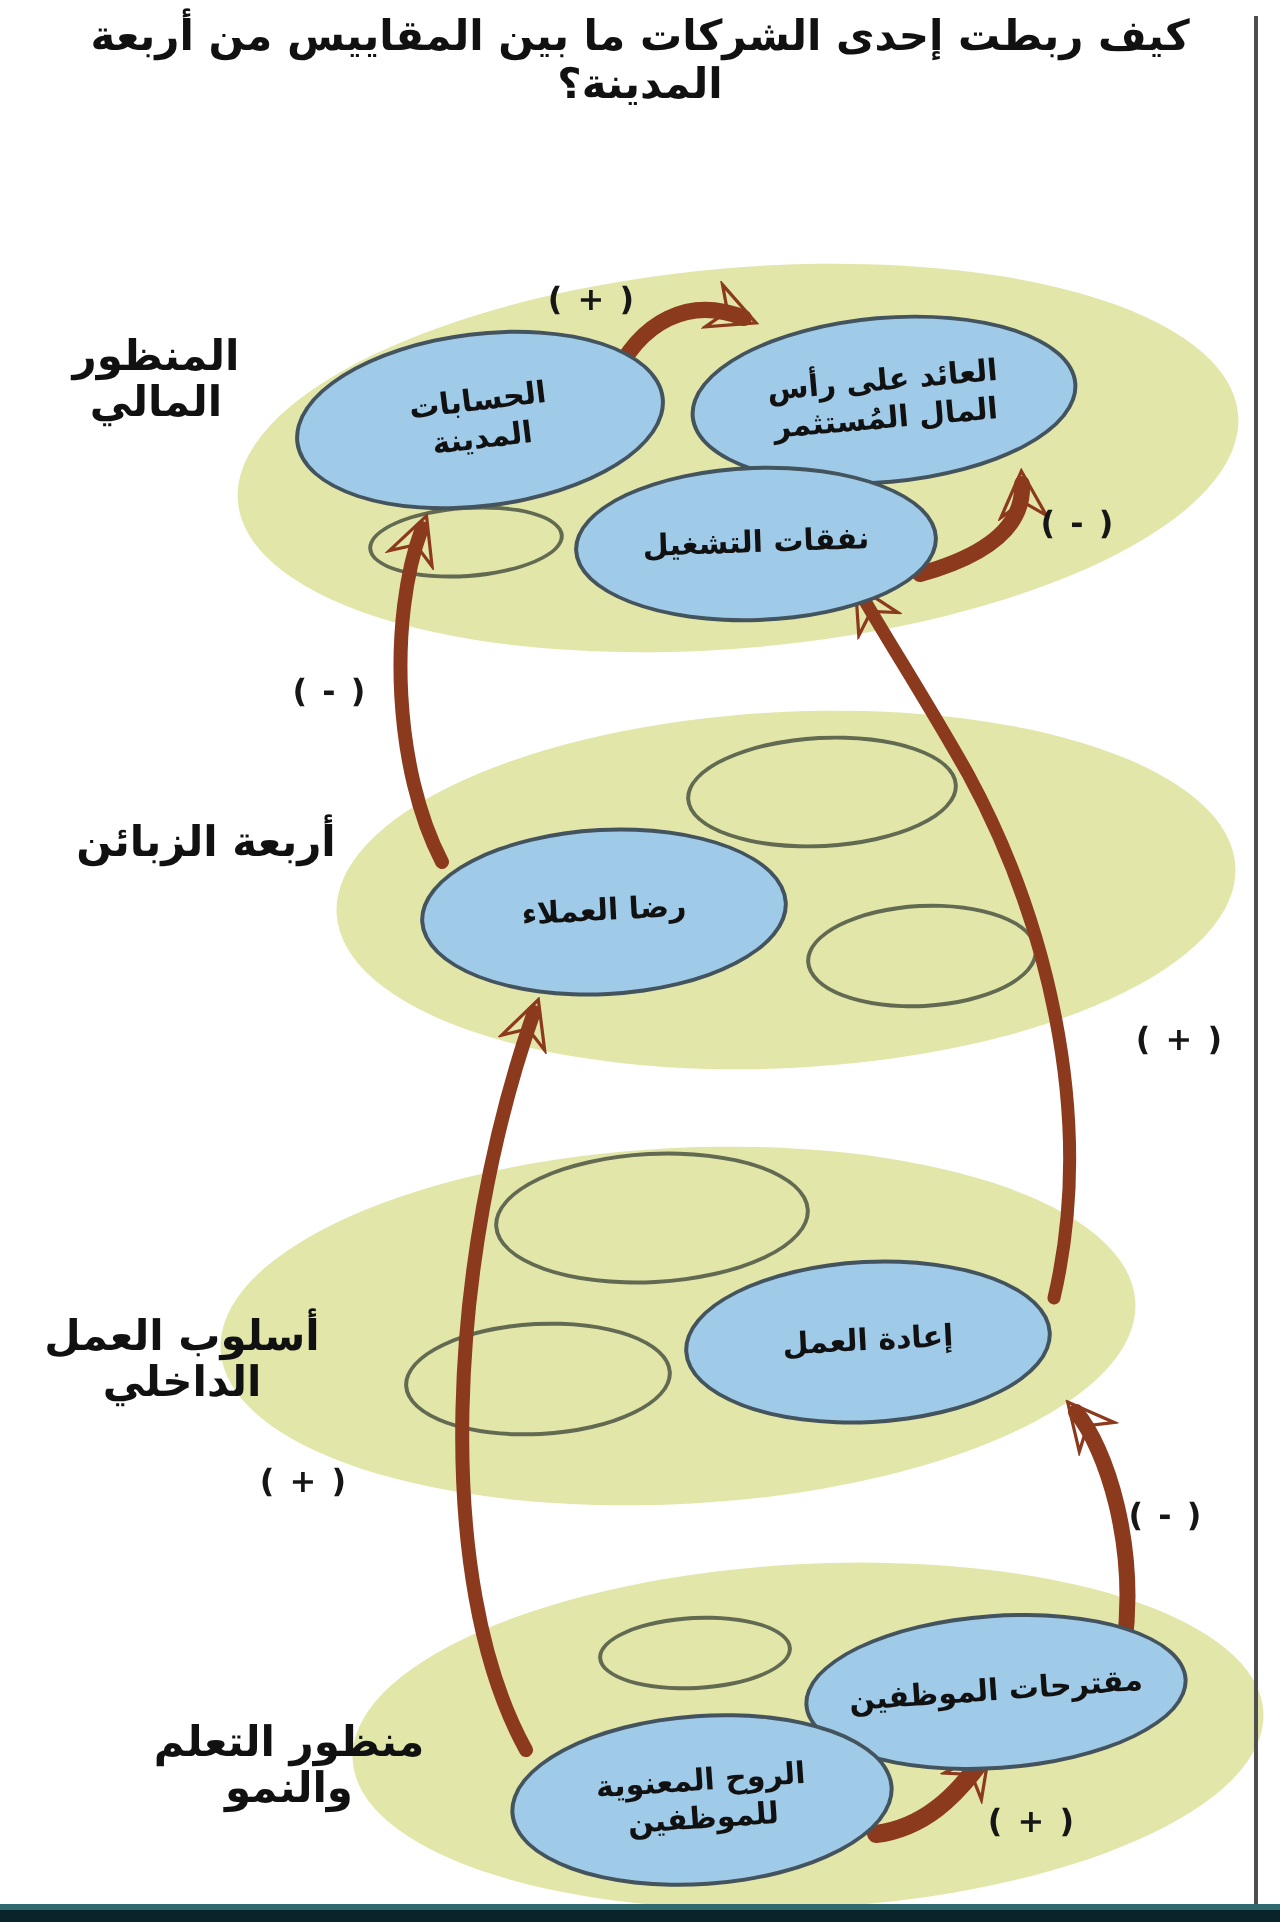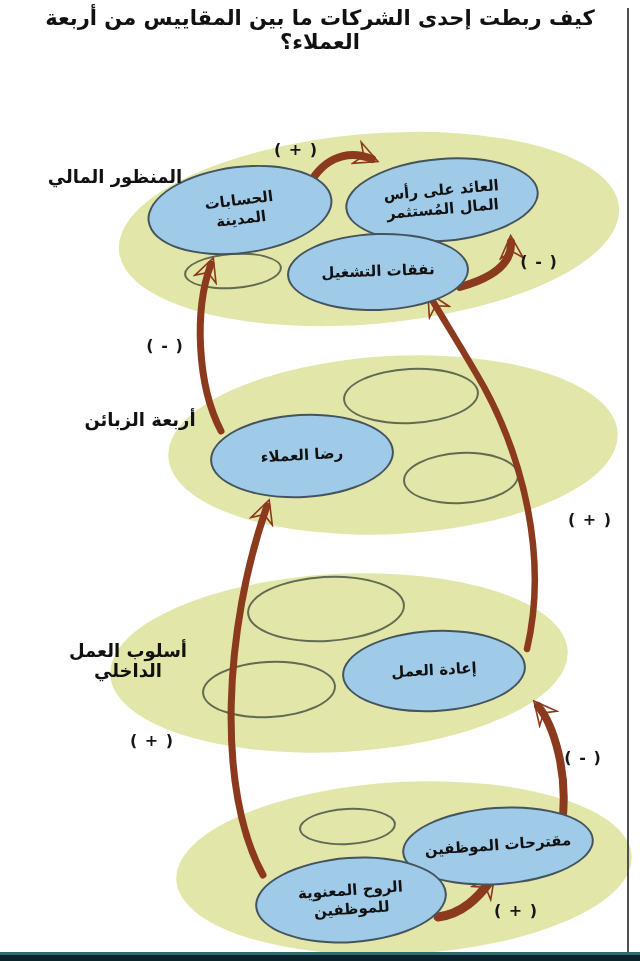--- a/index.html
+++ b/index.html
@@ -26,41 +26,41 @@
     position:absolute;background:var(--node-fill);border:2px solid var(--node-border);
     border-radius:50%;display:flex;align-items:center;justify-content:center;
     font-size:15px;font-weight:bold;text-align:center;direction:rtl;
     line-height:1.3;white-space:pre-line;box-sizing:border-box;
   }
   .empty-ellipse{
     position:absolute;border:2px solid var(--empty-border);border-radius:50%;
     background:transparent;box-sizing:border-box;
   }
   .persp-label{
-    position:absolute;font-size:18px;font-weight:bold;direction:rtl;
-    text-align:center;line-height:1.1;margin-left:37px;
+    position:absolute;font-size:21px;font-weight:bold;direction:rtl;
+    text-align:center;line-height:1.1;
   }
   .sign{
     position:absolute;width:64px;font-size:16px;font-weight:bold;text-align:center;
     direction:ltr;letter-spacing:1px;color:#161616;
   }
   .arrows{position:absolute;left:0;top:0;pointer-events:none;}
   .arrows path{stroke:var(--arrow);fill:none;stroke-linecap:round;}
   .right-line{position:absolute;left:627px;top:8px;width:2px;height:945px;background:#4e4e4e;}
   .bottom-bar{
     position:absolute;left:0;top:952px;width:640px;height:9px;
     background:linear-gradient(#2e6a6e 0 3px,#0a232b 3px 100%);
   }
 </style>
 </head>
 <body>
 
 <div id="canvas">
 
-  <div class="title">كيف ربطت إحدى الشركات ما بين المقاييس من أربعة العملاء؟</div>
+  <div class="title">كيف ربطت إحدى الشركات ما بين المقاييس من أربعة المدينة؟</div>
 
   <div class="band" style="left:118px;top:134px;width:502px;height:190px;transform:rotate(-5deg);"></div>
   <div class="band" style="left:168px;top:356px;width:450px;height:178px;transform:rotate(-3deg);"></div>
   <div class="band" style="left:110px;top:574px;width:458px;height:178px;transform:rotate(-3deg);"></div>
   <div class="band" style="left:176px;top:782px;width:456px;height:172px;transform:rotate(-3deg);"></div>
 
   <div class="empty-ellipse" style="left:184px;top:253px;width:98px;height:36px;transform:rotate(-4deg);"></div>
   <div class="empty-ellipse" style="left:343px;top:368px;width:136px;height:56px;transform:rotate(-3deg);"></div>
   <div class="empty-ellipse" style="left:403px;top:452px;width:116px;height:52px;transform:rotate(-3deg);"></div>
   <div class="empty-ellipse" style="left:247px;top:576px;width:158px;height:66px;transform:rotate(-3deg);"></div>
@@ -102,21 +102,22 @@
   <div class="node" style="left:402px;top:807px;width:192px;height:78px;transform:rotate(-4deg);">
     <span>مقترحات الموظفين</span>
   </div>
   <div class="node" style="left:255px;top:857px;width:192px;height:86px;transform:rotate(-4deg);">
     <span>الروح المعنوية
 للموظفين</span>
   </div>
 
   <div class="persp-label" style="left:8px;top:167px;width:140px;">المنظور المالي</div>
   <div class="persp-label" style="left:38px;top:410px;width:130px;">أربعة الزبائن</div>
-  <div class="persp-label" style="left:0px;top:641px;width:182px;text-align:center;">أسلوب العمل الداخلي</div>
+  <div class="persp-label" style="left:0px;top:657px;width:182px;text-align:center;">أسلوب العمل الداخلي</div>
+  <div class="persp-label" style="left:52px;top:860px;width:185px;">منظور التعلم والنمو</div>
 
   <div class="sign" style="left:264px;top:140px;">( + )</div>
   <div class="sign" style="left:507px;top:252px;">( - )</div>
   <div class="sign" style="left:133px;top:336px;">( - )</div>
   <div class="sign" style="left:558px;top:510px;">( + )</div>
   <div class="sign" style="left:120px;top:731px;">( + )</div>
   <div class="sign" style="left:551px;top:748px;">( - )</div>
   <div class="sign" style="left:484px;top:901px;">( + )</div>
 
   <div class="right-line"></div>

